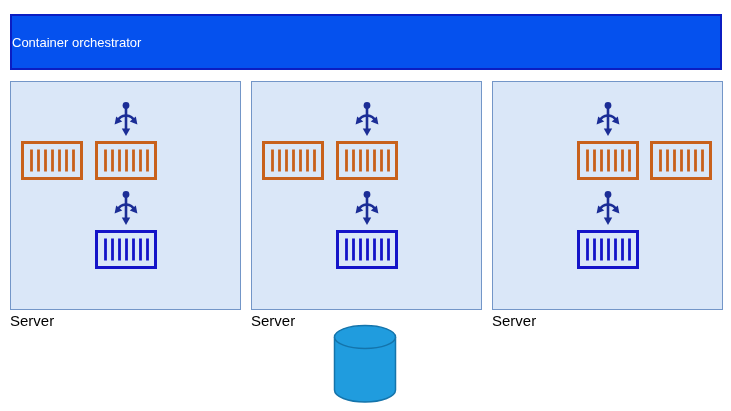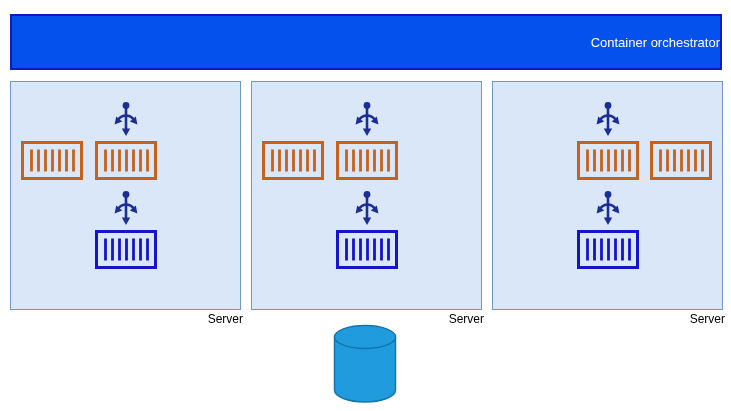--- a/index.html
+++ b/index.html
@@ -23,21 +23,21 @@
     background: var(--page-bg);
     font-family: "Liberation Sans", "DejaVu Sans", sans-serif;
     overflow: hidden;
   }
   .orchestrator {
     position: absolute;
     left: 10px; top: 14px;
     width: 708px; height: 52px;
     background: var(--header-fill);
     border: 2px solid var(--header-stroke);
-    display: flex; align-items: center; justify-content: flex-end;
+    display: flex; align-items: center; justify-content: flex-start;
     color: #ffffff;
     font-size: 13px;
   }
   .server-box {
     position: absolute;
     top: 81px;
     width: 229px; height: 227px;
     background: var(--box-fill);
     border: 1px solid var(--box-stroke);
   }
@@ -52,22 +52,22 @@
   .pos-anchor-top { left: 100px; top: 19px; }
   .pos-anchor-mid { left: 100px; top: 108px; }
   .pos-crate-center { left: 84px; top: 59px; }
   .pos-crate-extra { left: 10px; top: 59px; }
   .mirrored .pos-crate-extra { left: 157px; }
   .pos-crate-blue { left: 84px; top: 148px; }
   .server-label {
     position: absolute;
     top: 312px;
     width: 233px;
-    text-align: right;
-    font-size: 12px;
+    text-align: left;
+    font-size: 15px;
     color: var(--label-color);
   }
   .label-1 { left: 10px; }
   .label-2 { left: 251px; }
   .label-3 { left: 492px; }
   .database { position: absolute; left: 333px; top: 324px; }
   .defs { position: absolute; width: 0; height: 0; }
 </style>
 </head>
 <body>

